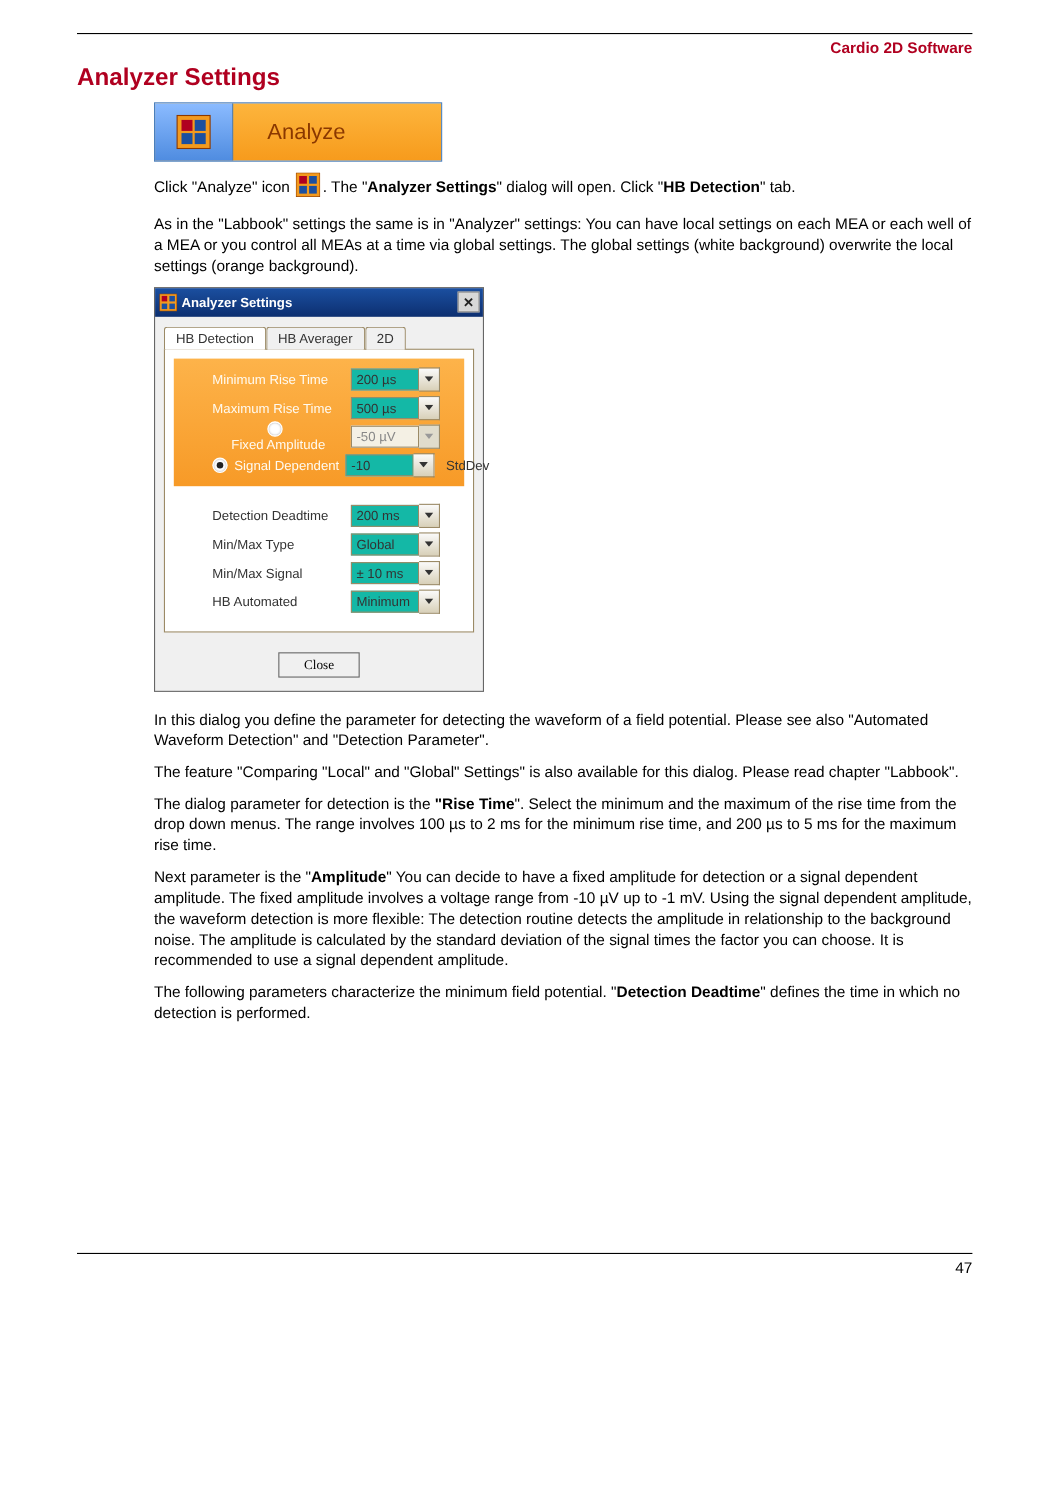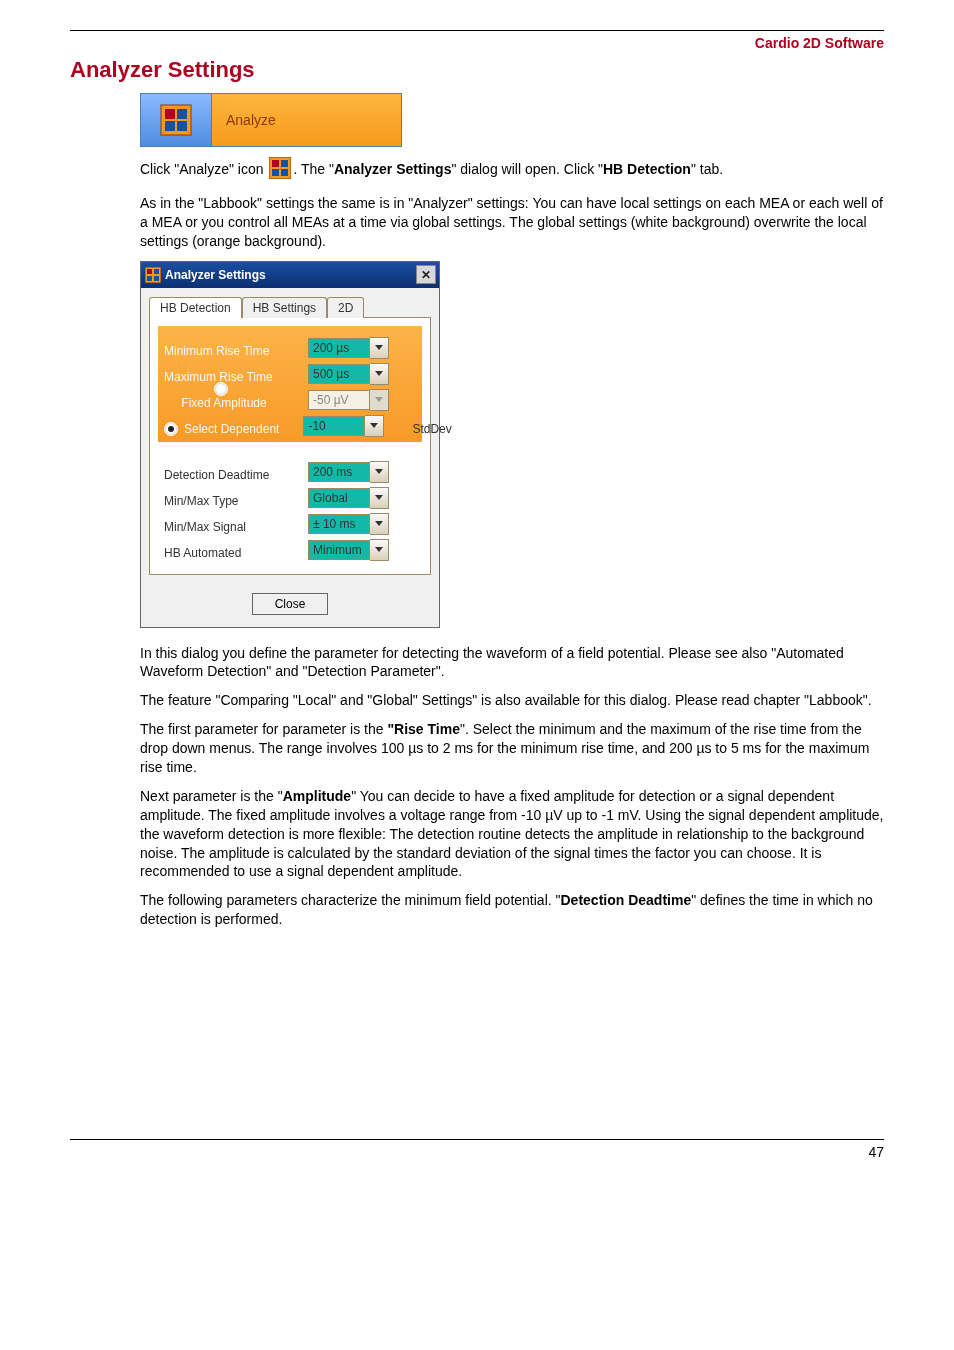--- a/index.html
+++ b/index.html
@@ -51,23 +51,23 @@
     width: 70px;
     height: 100%;
     display: flex;
     align-items: center;
     justify-content: center;
     background: linear-gradient(180deg, #8bbbff 0%, #4f8ce0 100%);
     border-right: 1px solid #4a7fbb;
   }
   .banner .label-cell {
     flex: 1;
-    padding-left: 14px;
+    padding-left: 31px;
     color: #8a3800;
-    font-size: 14px;
+    font-size: 20px;
   }
   .body-text {
     font-size: 14px;
     line-height: 1.35;
     margin: 10px 0;
   }
   .body-text .bold { font-weight: 900; }
   .inline-icon {
     display: inline-block;
     vertical-align: middle;
@@ -142,23 +142,24 @@
     margin: 8px;
     padding: 6px 6px;
     box-sizing: border-box;
   }
   .fieldgroup.light {
     background: #fff;
     border: none;
   }
   .row {
     display: flex;
-    align-items: flex-end;
+    align-items: center;
     height: 26px;
-    gap: 24px;
+    gap: 6px;
+    margin-left: 29px;
   }
   .row .label-col {
     width: 120px;
     color: #fffaf0;
     font-size: 12px;
     white-space: nowrap;
   }
   .fieldgroup.light .row .label-col {
     color: #333;
   }
@@ -220,21 +221,21 @@
   .dialog-footer {
     display: flex;
     justify-content: center;
     padding: 8px 0 12px 0;
   }
   .dialog-footer .btn {
     border: 1px solid #666;
     background: #f0f0f0;
     padding: 3px 22px;
     font-size: 12px;
-    font-family: Liberation Sans, sans-serif;
+    font-family: Liberation Serif, serif;
   }
   .footer {
     position: absolute;
     bottom: 38px;
     left: 70px;
     right: 70px;
   }
   .footer-line {
     border-top: 1.5px solid #000;
     margin-bottom: 4px;
@@ -298,21 +299,21 @@
             <rect x="2" y="9" width="5" height="5" fill="#1b4fa0"></rect>
             <rect x="9" y="9" width="5" height="5" fill="#1b4fa0"></rect>
           </svg>
           <span>Analyzer Settings</span>
         </div>
         <div class="close-btn">✕</div>
       </div>
 
       <div class="tabstrip">
         <div class="tab active">HB Detection</div>
-        <div class="tab">HB Settings</div>
+        <div class="tab">HB Averager</div>
         <div class="tab">2D</div>
       </div>
 
       <div class="tab-panel">
 
         <div class="fieldgroup">
           <div class="row">
             <span class="label-col">Minimum Rise Time</span>
             <span class="combo">
               <input value="200 µs" style="">
@@ -346,21 +347,21 @@
                     <polygon points="0,0 8,0 4,5" fill="#999"></polygon>
                   </svg>
               </span>
             </span>
           </div>
           <div class="row">
             <span class="label-col" style="display:flex;align-items:center;">
               <span class="radio">
                   <span class="dot"></span>
                 </span>
-              <span>Select Dependent</span>
+              <span>Signal Dependent</span>
             </span>
             <span class="combo">
               <input value="-10" style="">
               <span class="arrow">
                 <svg width="8" height="5">
                     <polygon points="0,0 8,0 4,5" fill="#333"></polygon>
                   </svg>
               </span>
             </span>
             <span class="after-text">StdDev</span>
@@ -417,21 +418,21 @@
 
       <div class="dialog-footer">
         <div class="btn">Close</div>
       </div>
     </div>
 
     <p class="body-text">In this dialog you define the parameter for detecting the waveform of a field potential. Please see also "Automated Waveform Detection" and "Detection Parameter".</p>
     <p class="body-text">The feature "Comparing "Local" and "Global" Settings" is also available for this dialog. Please read chapter "Labbook".</p>
 
     <p class="body-text">
-      <span>The first parameter for parameter is the </span><span class="bold">"Rise Time</span><span>". Select the minimum and the maximum of the rise time from the drop down menus. The range involves 100 µs to 2 ms for the minimum rise time, and  200 µs to 5 ms for the maximum rise time.</span>
+      <span>The dialog parameter for detection is the </span><span class="bold">"Rise Time</span><span>". Select the minimum and the maximum of the rise time from the drop down menus. The range involves 100 µs to 2 ms for the minimum rise time, and  200 µs to 5 ms for the maximum rise time.</span>
     </p>
 
     <p class="body-text">
       <span>Next parameter is the "</span><span class="bold">Amplitude</span><span>" You can decide to have a fixed amplitude for detection or a signal dependent amplitude. The fixed amplitude involves a voltage range from -10 µV up to -1 mV. Using the signal dependent amplitude, the waveform detection is more flexible: The detection routine detects the amplitude in relationship to the background noise. The amplitude is calculated by the standard deviation of the signal times the factor you can choose. It is recommended to use a signal dependent amplitude.</span>
     </p>
 
     <p class="body-text">
       <span>The following parameters characterize the minimum field potential. "</span><span class="bold">Detection Deadtime</span><span>" defines the time in which no detection is performed.</span>
     </p>
 

